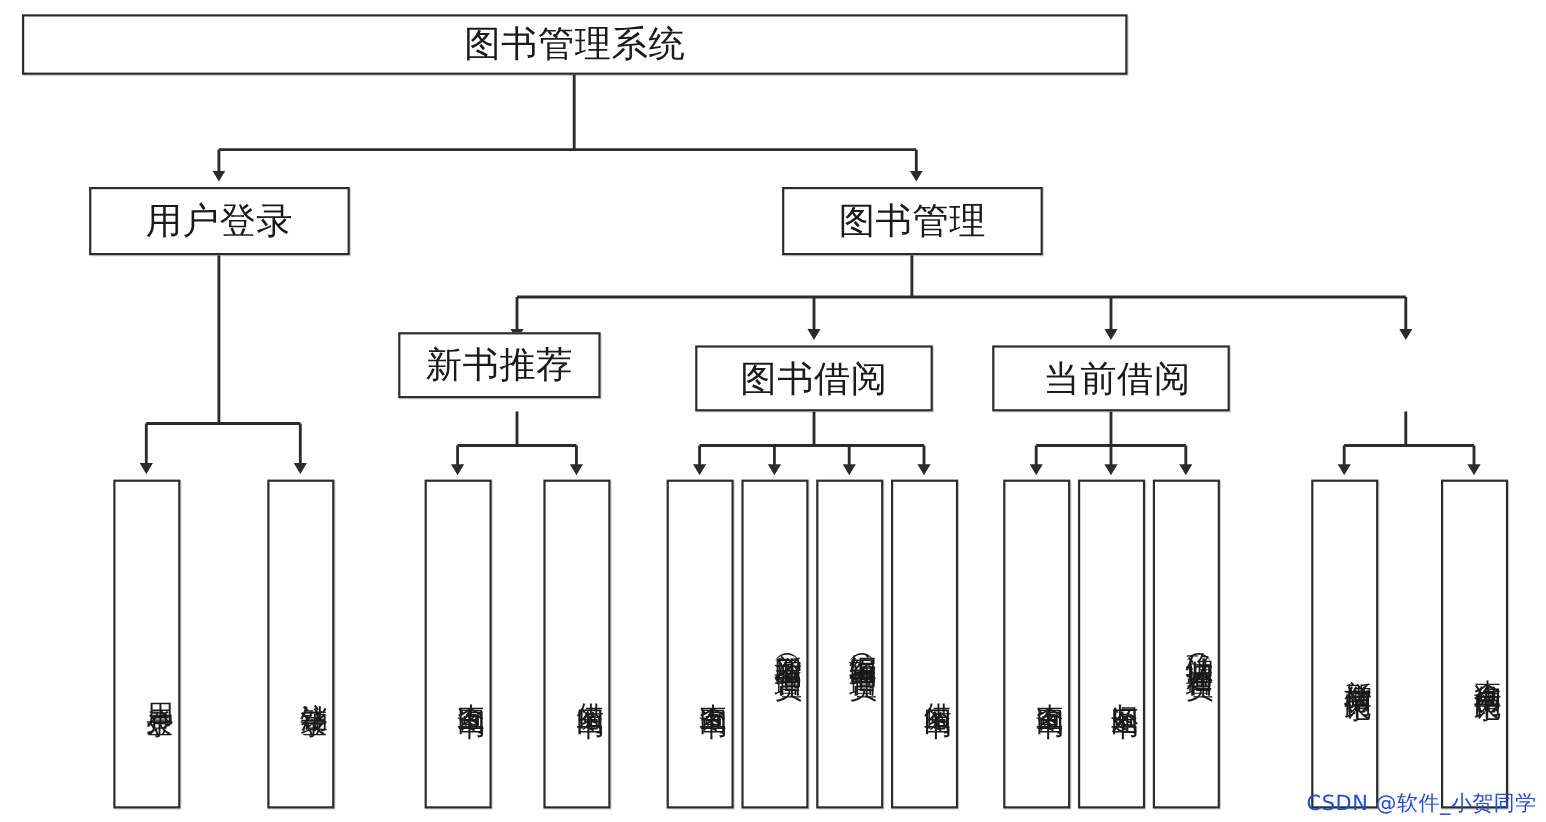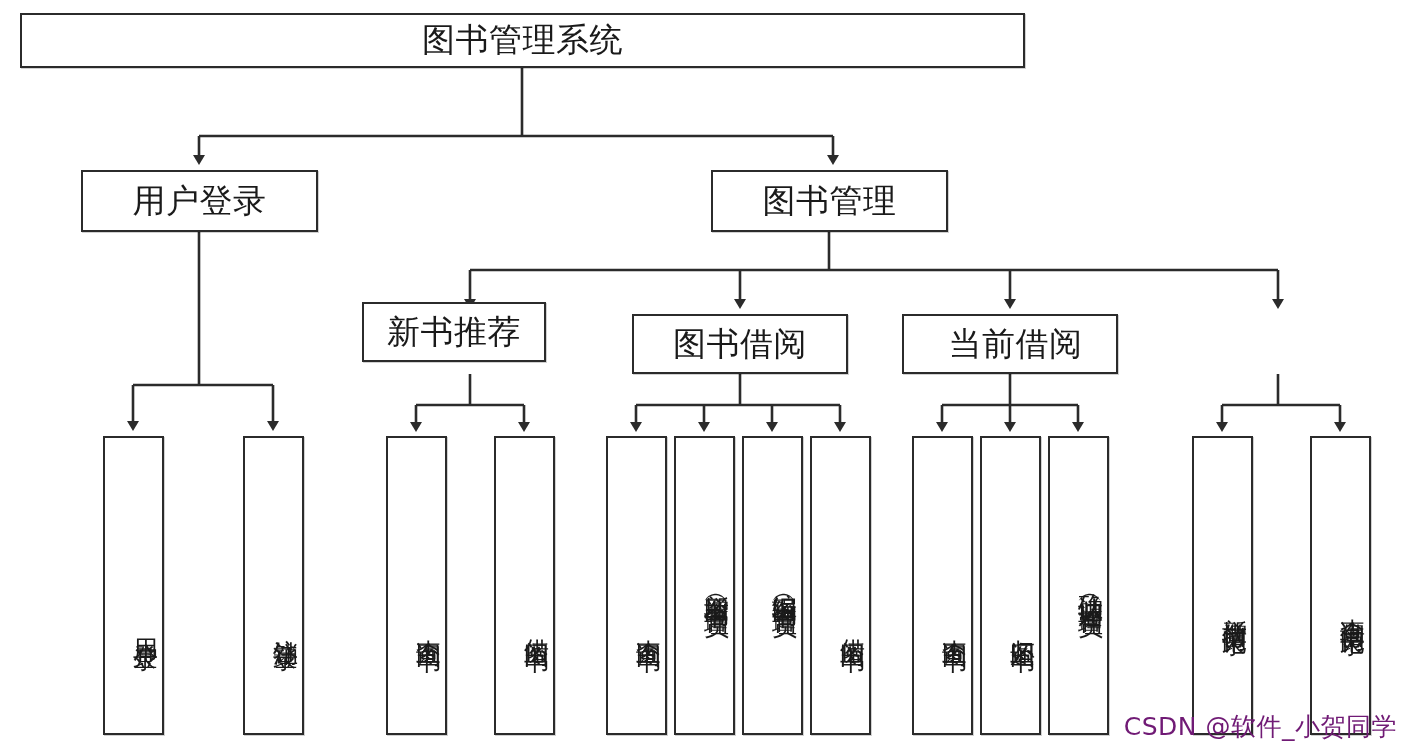--- a/index.html
+++ b/index.html
@@ -55,22 +55,22 @@
   .node.vert .vlabel {
     writing-mode: vertical-rl;
     text-orientation: upright;
     display: block;
     white-space: nowrap;
   }
   .watermark {
     position: absolute;
     right: 8px;
     bottom: 4px;
-    font-size: 25px;
-    color: #701a75;
+    font-size: 19px;
+    color: #1d4ed8;
     letter-spacing: 0.5px;
     white-space: nowrap;
   }
 </style>
 </head>
 <body>
 
 <div id="diagram-root">
 
   <svg class="edges" viewBox="0 0 1405 747" xmlns="http://www.w3.org/2000/svg">

